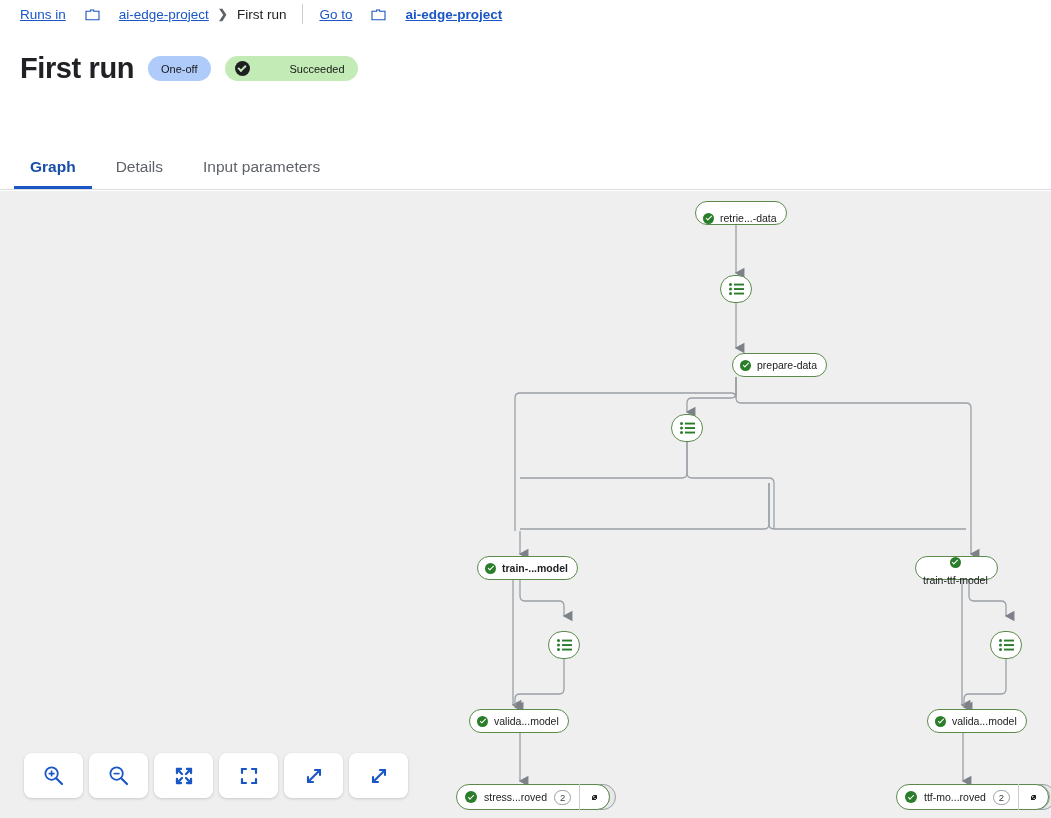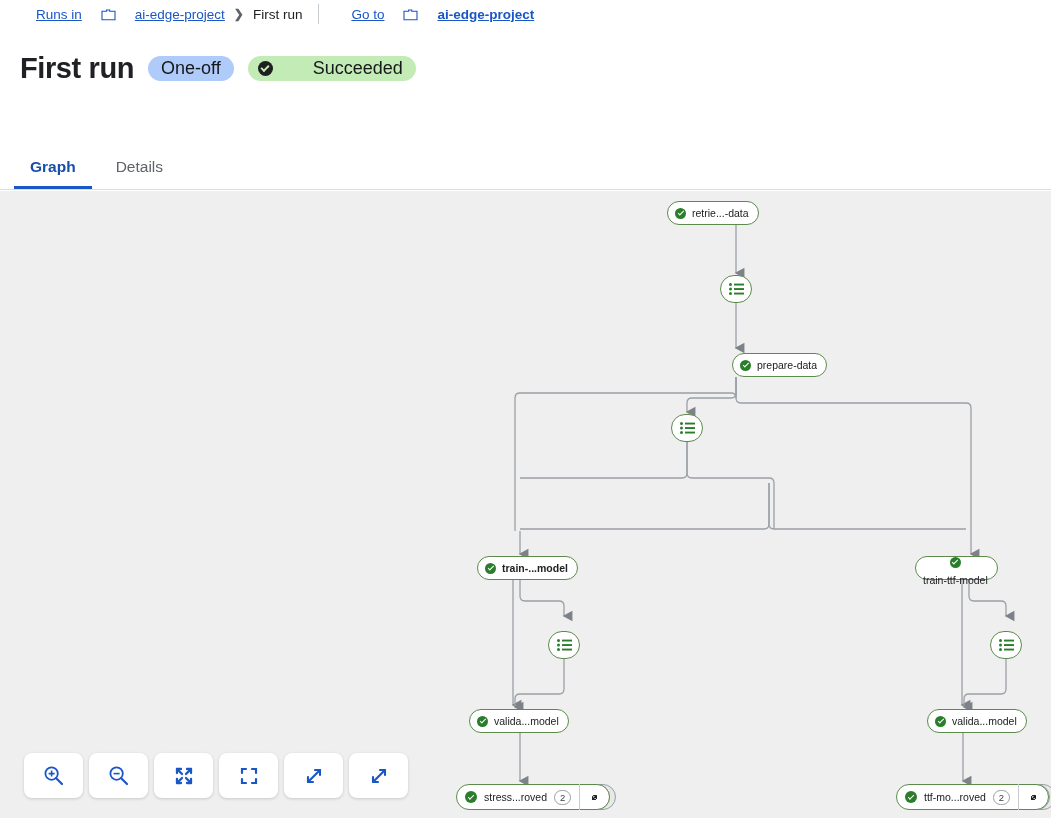--- a/index.html
+++ b/index.html
@@ -16,21 +16,20 @@
   .breadcrumb {
     position: absolute; left: 20px; top: 4px;
     display: flex; align-items: center; height: 20px;
     font-size: 13.5px; color: #202124;
     white-space: nowrap;
   }
   .bc-link {
     color: #1a56c5; text-decoration: underline;
     display: inline-flex; align-items: center; gap: 19px;
     cursor: pointer;
-    margin-left: 16px;
   }
   .bc-link.strong { font-weight: bold; }
   .bc-sep-chev { color: #5f6368; font-size: 12px; margin: 0 9px; font-weight: bold; }
   .bc-current { color: #202124; }
   .bc-divider {
     width: 1px; height: 20px; background: #c8cdd2;
     margin: 0 16px;
   }
   .folder-ic { display: inline-block; width: 15px; height: 13px; position: relative; vertical-align: middle; }
   .folder-ic svg { display: block; }
@@ -40,21 +39,21 @@
     position: absolute; left: 20px; top: 54px;
     display: flex; align-items: center; gap: 14px;
   }
   .page-title {
     font-size: 29px; font-weight: bold; color: #202124;
     letter-spacing: -0.4px; line-height: 1;
   }
   .chip {
     display: inline-flex; align-items: center; gap: 6px;
     height: 25px; padding: 0 13px; border-radius: 13px;
-    font-size: 18px; color: #16181a;
+    font-size: 11px; color: #16181a;
   }
   .chip-oneoff { background: #aecbfa; }
   .chip-status { background: #c3ebb5; padding-left: 10px; gap: 40px; }
   .chk {
     width: 15px; height: 15px; border-radius: 50%;
     background: #1e1f20; position: relative; flex: 0 0 auto;
   }
   .chk::after {
     content: ""; position: absolute; left: 3.5px; top: 4px;
     width: 6px; height: 3px;
@@ -208,20 +207,21 @@
     <div class="chip chip-status">
       <span class="chk"></span>
       <span>Succeeded</span>
     </div>
   </div>
 
 
   <div class="tabs">
     <button class="tab active">Graph</button>
     <button class="tab">Details</button>
+    <button class="tab">Input parameters</button>
   </div>
 
   <div class="canvas">
 
     <svg class="edges" width="1051" height="627">
       <defs>
         <marker id="ah" markerWidth="9" markerHeight="9" refX="4.5" refY="7" orient="auto">
           <path d="M0.5 0.5 L8.5 0.5 L4.5 8 Z" fill="#7d8288"></path>
         </marker>
       </defs>
@@ -255,21 +255,21 @@
         <path d="M962 386 V 514" marker-end="url(#ah)"></path>
 
         <path d="M969 386 V 405 q0 5 5 5 H 1001 q5 0 5 5 V 425" marker-end="url(#ah)"></path>
 
         <path d="M1006 454 V 498 q0 5 -5 5 H 969 q-5 0 -5 5 V 516" marker-end="url(#ah)"></path>
 
         <path d="M963 538 V 590" marker-end="url(#ah)"></path>
       </g>
     </svg>
 
-    <div class="node" style="left:667px; top:10px;">
+    <div class="node" style="left:695px; top:10px;align-items:flex-end;">
       <span class="ck"></span>
       <span>retrie...-data</span>
     </div>
 
     <div class="node-art" style="left:720px; top:84px;">
       <svg class="list-ic" width="15" height="12" viewBox="0 0 15 12">
         <circle cx="1.5" cy="1.5" r="1.5" fill="#2a7d2a"></circle>
           <rect x="5" y="0.6" width="10" height="1.9" fill="#2a7d2a"></rect>
         <circle cx="1.5" cy="6" r="1.5" fill="#2a7d2a"></circle>
           <rect x="5" y="5.1" width="10" height="1.9" fill="#2a7d2a"></rect>

